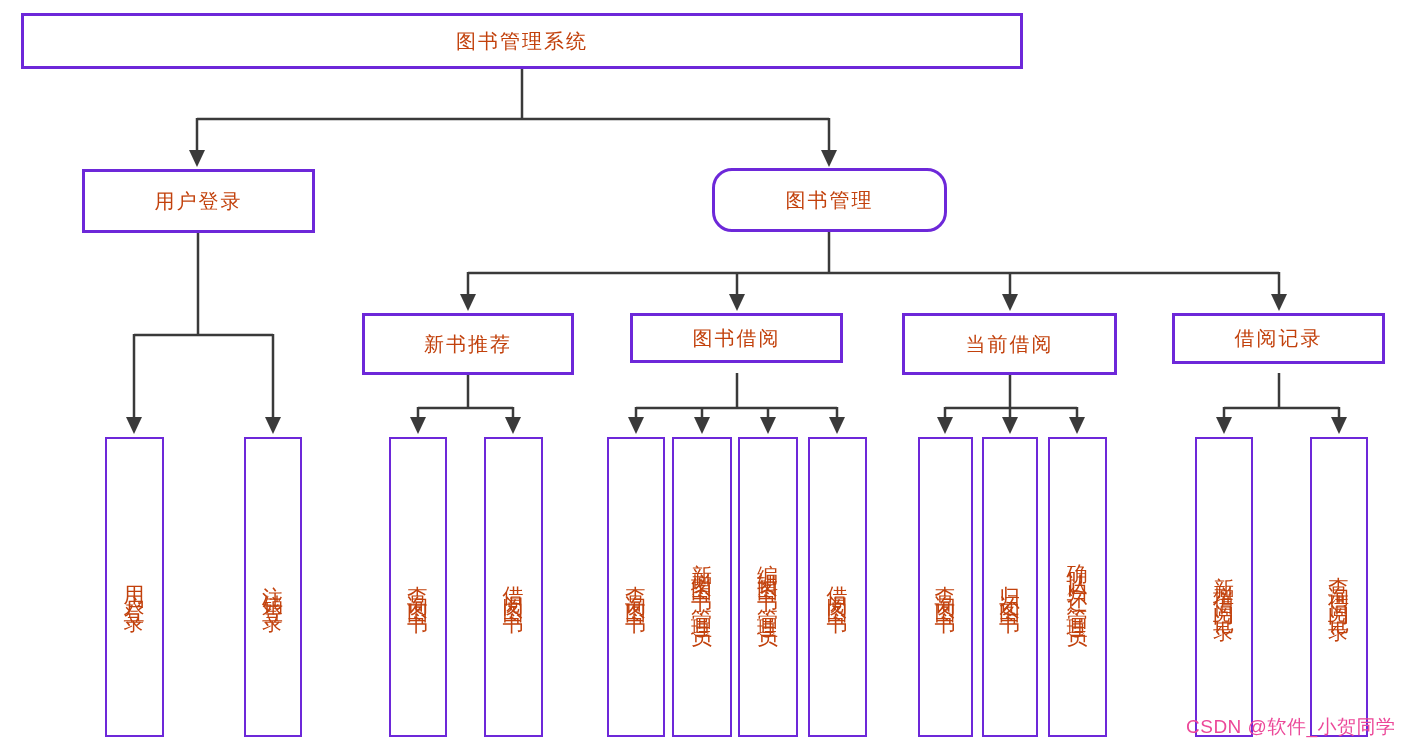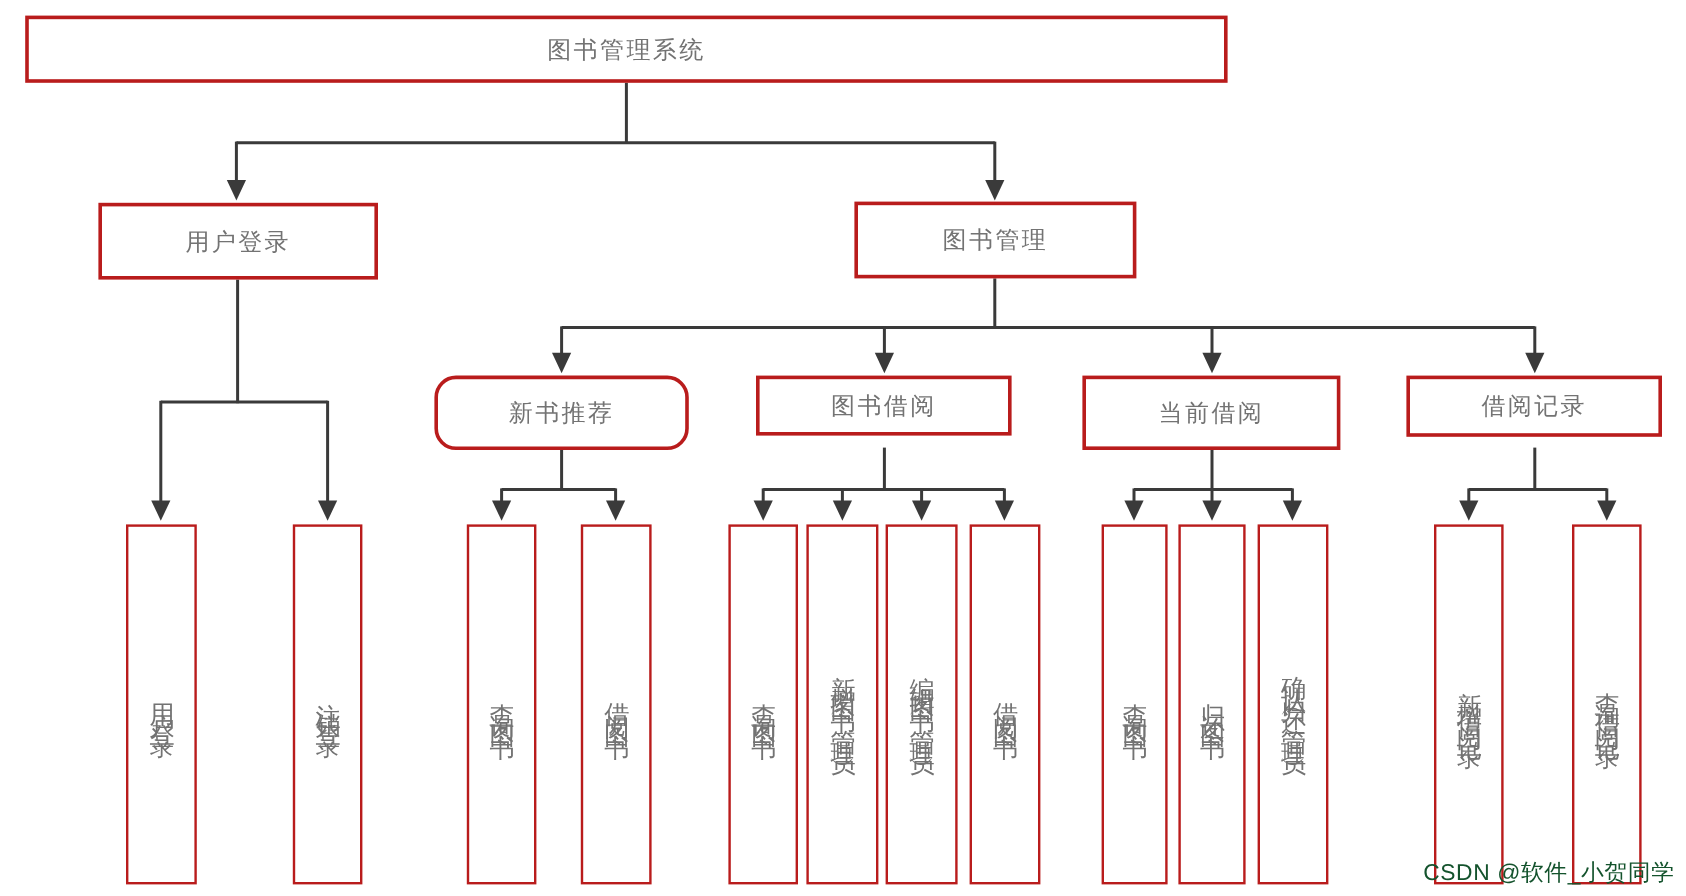--- a/index.html
+++ b/index.html
@@ -8,26 +8,26 @@
     width: 1405px;
     height: 747px;
     background: #ffffff;
     font-family: "Liberation Sans", sans-serif;
     overflow: hidden;
   }
   #wires { position: absolute; left: 0; top: 0; z-index: 1; }
   .node {
     position: absolute;
     background: #ffffff;
-    border: 3px solid #b91c1c;
+    border: 3px solid #6d28d9;
     box-sizing: border-box;
     display: flex;
     align-items: center;
     justify-content: center;
-    color: #737373;
+    color: #c2410c;
     z-index: 2;
   }
   .hnode {
     font-size: 20px;
     letter-spacing: 2px;
     white-space: nowrap;
   }
   .vnode {
     top: 437px;
     height: 300px;
@@ -37,21 +37,21 @@
     font-size: 21px;
     letter-spacing: 9px;
     line-height: 1;
   }
   .watermark {
     position: absolute;
     left: 1186px;
     top: 714px;
     font-size: 19px;
     letter-spacing: 0.5px;
-    color: #14532d;
+    color: #ec4899;
     z-index: 3;
     white-space: nowrap;
   }
 </style>
 </head>
 <body>
 
 <div id="canvas">
 
   <svg id="wires" width="1405" height="747" viewBox="0 0 1405 747">
@@ -118,23 +118,23 @@
       <polygon points="1002,417 1018,417 1010,434"></polygon>
       <polygon points="1069,417 1085,417 1077,434"></polygon>
       <polygon points="1216,417 1232,417 1224,434"></polygon>
       <polygon points="1331,417 1347,417 1339,434"></polygon>
     </g>
   </svg>
 
   <div class="node hnode" style="left:21px; top:13px; width:1002px; height:56px;">图书管理系统</div>
 
   <div class="node hnode" style="left:82px; top:169px; width:233px; height:64px;">用户登录</div>
-  <div class="node hnode" style="left:712px; top:168px; width:235px; height:64px;">图书管理</div>
+  <div class="node hnode" style="left:712px; top:168px; width:235px; height:64px;border-radius:20px;">图书管理</div>
 
-  <div class="node hnode" style="left:362px; top:313px; width:212px; height:62px;border-radius:18px;">新书推荐</div>
+  <div class="node hnode" style="left:362px; top:313px; width:212px; height:62px;">新书推荐</div>
   <div class="node hnode" style="left:630px; top:313px; width:213px; height:50px;">图书借阅</div>
   <div class="node hnode" style="left:902px; top:313px; width:215px; height:62px;">当前借阅</div>
   <div class="node hnode" style="left:1172px; top:313px; width:213px; height:51px;">借阅记录</div>
 
   <div class="node vnode" style="left:105px; width:59px;">用户登录</div>
   <div class="node vnode" style="left:244px; width:58px;">注销登录</div>
 
   <div class="node vnode" style="left:389px; width:58px;">查询图书</div>
   <div class="node vnode" style="left:484px; width:59px;">借阅图书</div>
 

